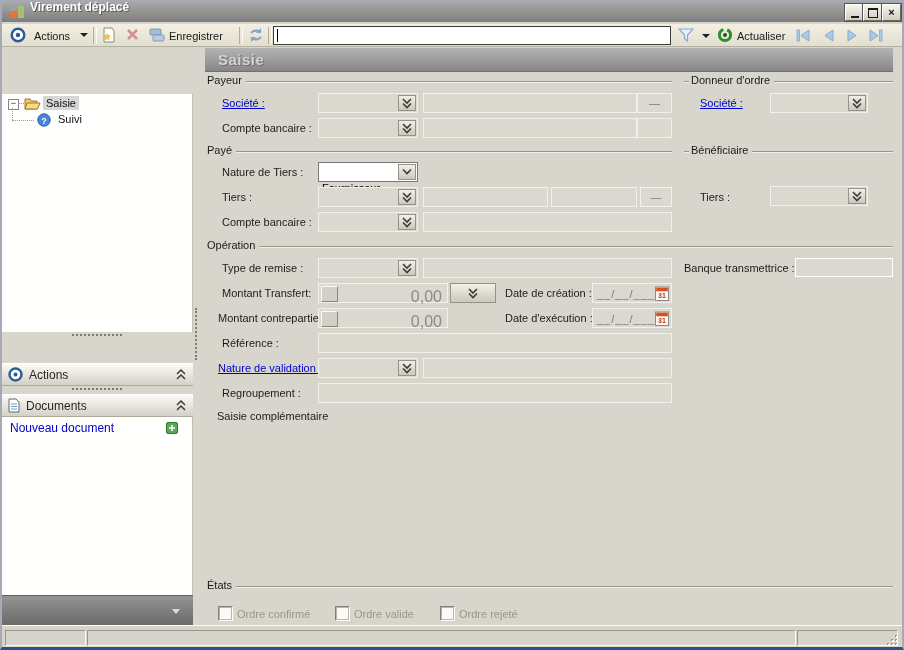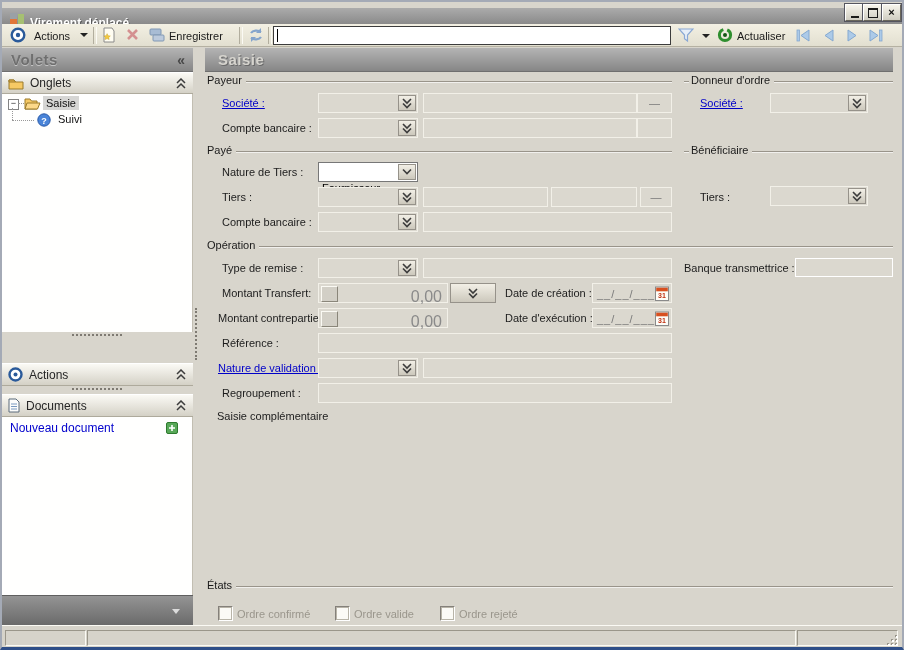--- a/index.html
+++ b/index.html
@@ -4,21 +4,21 @@
 <style>
   html,body{margin:0;padding:0;background:#c8c8c8;}
   #win{position:relative;width:904px;height:650px;background:#d8d5cc;overflow:hidden;
        font-family:"Liberation Sans","DejaVu Sans",sans-serif;}
   .frame{position:absolute;inset:0;border:2px solid #a4aab6;border-bottom:3px solid #2e4e88;pointer-events:none;z-index:90;}
   .abs{position:absolute;box-sizing:border-box;}
   .lbl{position:absolute;font-size:11px;color:#1c1c1c;white-space:nowrap;}
   .blue{color:#0000c8;text-decoration:underline;}
   .dis{color:#9a968c;}
   
-  .titlebar{left:2px;top:8px;width:900px;height:22px;background:linear-gradient(#ababab,#7e7e7e);display:flex;align-items:flex-end;}
+  .titlebar{left:2px;top:0;width:900px;height:22px;background:linear-gradient(#ababab,#7e7e7e);display:flex;align-items:flex-start;}
   .title-text{margin-left:28px;font-size:12px;font-weight:bold;color:#fff;text-shadow:1px 1px 0 #5a5a5a;}
   .winbtn{position:absolute;top:4px;width:17px;height:15px;background:linear-gradient(#f6f4ec,#d0cdc2);
           border:1px solid;border-color:#fff #6a675c #6a675c #fff;box-shadow:0 0 0 1px #55555f;
           display:flex;align-items:center;justify-content:center;}
   .glyph-min{width:8px;height:2px;background:#1a1a1a;margin-top:8px;}
   .glyph-max{width:8px;height:7px;border:1px solid #1a1a1a;border-top:2px solid #1a1a1a;}
   .glyph-close{font-size:11px;font-weight:bold;color:#111;line-height:11px;}
   
   .toolbar{left:2px;top:24px;width:900px;height:23px;background:linear-gradient(#f3f0e3,#e2dfd0);border-bottom:1px solid #b5b1a2;}
   .tsep{position:absolute;top:3px;width:2px;height:17px;border-left:1px solid #b2ae9e;border-right:1px solid #fbfaf4;}
@@ -143,35 +143,21 @@
     </svg>
     <svg class="ticon" style="left:843px;top:5px" width="15" height="13">
       <path d="M3 1l8 5.5L3 12z" fill="#accae8" stroke="#84a8d0"></path>
     </svg>
     <svg class="ticon" style="left:865px;top:5px" width="17" height="13">
       <path d="M3 1l8 5.5L3 12z" fill="#accae8" stroke="#84a8d0"></path>
       <rect x="12.5" y="1" width="2.5" height="11" fill="#accae8" stroke="#84a8d0" stroke-width=".8"></rect>
     </svg>
   </div>
 
-  <div class="abs grayhd" style="left:2px;top:48px;width:191px;height:24px">
-    <span class="volets-text">Volets</span>
-    <span class="collapse">«</span>
-  </div>
-
-  <div class="abs shd" style="top:72px">
-    <svg width="16" height="13">
-      <path d="M1 3h5l1.5 2H15v7H1z" fill="#f6c964" stroke="#9a7a2a"></path>
-      <path d="M1 3h5l1.5 2H1z" fill="#e8b44e" stroke="#9a7a2a"></path>
-    </svg>
-    <span>Onglets</span>
-    <svg class="chev" width="12" height="11">
-      <path d="M2 5l4-4 4 4M2 10l4-4 4 4" fill="none" stroke="#3c3c3c" stroke-width="1.5"></path>
-    </svg>
-  </div>
+
 
   <div class="abs treepanel" style="top:94px;height:238px">
     <div class="expander" style="left:6px;top:5px">−</div>
     <div class="dot-h" style="left:16px;top:9px;width:6px"></div>
     <svg class="abs" style="left:22px;top:3px" width="17" height="13">
       <path d="M1 2h5l1.5 2H13v8H1z" fill="#f6c964" stroke="#9a7a2a"></path>
       <path d="M3 6h13l-2.5 6H1z" fill="#fcd98a" stroke="#9a7a2a"></path>
     </svg>
     <span class="abs treelabel sel" style="left:41px;top:2px">Saisie</span>
     <div class="dot-v" style="left:10px;top:14px;height:12px"></div>

